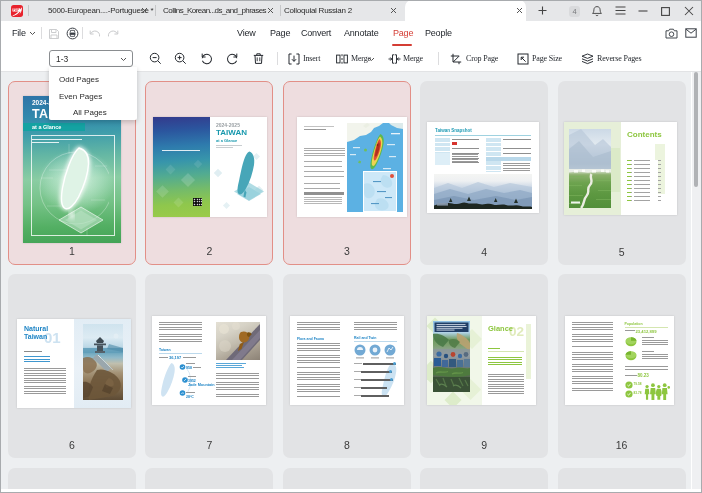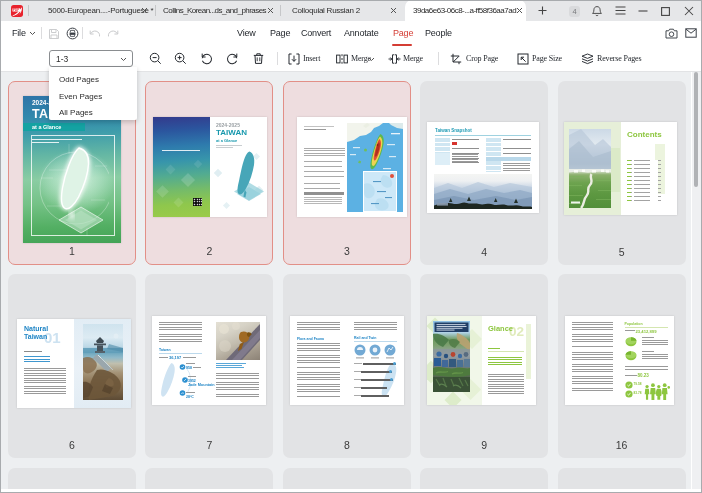--- a/index.html
+++ b/index.html
@@ -416,21 +416,21 @@
         <circle cx="22.5" cy="3.5" r="2.1"></circle>
           <path d="M20 6.5 h5 l0.7 7 h-1.6 v6.5 h-3.2 v-6.5 h-1.6 Z"></path>
         <circle cx="27" cy="6" r="1.5"></circle>
       </g>
     </svg>
   </div>
 </div>
 <div id="dropdown">
   <div class="dditem" style="top:7px;">Odd Pages</div>
   <div class="dditem" style="top:23.5px;">Even Pages</div>
-  <div class="dditem" style="top:40px;">All Pages</div>
+  <div class="dditem" style="top:40px;margin-left:14px;">All Pages</div>
 </div>
 <div id="titlebar">
 
   <svg class="abs" style="left:10.5px; top:4.5px;" width="12" height="12" viewBox="0 0 24 24">
     <rect x="0" y="0" width="24" height="24" rx="5.5" fill="#e8232d"></rect>
     <rect x="3" y="6.5" width="15" height="6.5" rx="1" fill="#ffffff"></rect>
     <text x="4" y="11.8" font-family="Liberation Sans" font-size="6" font-weight="bold" fill="#e8232d">PDF</text>
     <path d="M2.5 21.5 C9 19 16 13 21.5 4.5 C22.5 9 21 15 16.5 18.5 C13 21.2 7 22.3 2.5 21.5 Z" fill="#ffffff"></path>
     <path d="M5 21.8 C10 20.5 15 17 18.5 12.5 C19 16 17 19.5 13.5 21.2 C11 22.4 7.5 22.5 5 21.8 Z" fill="#e8232d"></path>
   </svg>
@@ -438,26 +438,25 @@
   <div class="tabtxt" style="left:36px;margin-left:12px;">5000-European....-Portuguese *</div>
   <svg class="tabx" style="left:138px;" viewBox="0 0 13 13">
       <path d="M4 4l5 5M9 4l-5 5" stroke="#555" stroke-width="1"></path>
     </svg>
   <div class="tabsep" style="left:155px;"></div>
   <div class="tabtxt" style="left:163px; letter-spacing:-0.55px;">Collins_Korean...ds_and_phrases</div>
   <svg class="tabx" style="left:264px;" viewBox="0 0 13 13">
       <path d="M4 4l5 5M9 4l-5 5" stroke="#555" stroke-width="1"></path>
     </svg>
   <div class="tabsep" style="left:280px;"></div>
-  <div class="tabtxt" style="left:292px;">Colloquial Russian 2</div>
+  <div class="tabtxt" style="left:284px;">Colloquial Russian 2</div>
   <svg class="tabx" style="left:387px;" viewBox="0 0 13 13">
       <path d="M4 4l5 5M9 4l-5 5" stroke="#555" stroke-width="1"></path>
     </svg>
   <div id="activetab">
-    <div class="tabtxt" style="left:8px; letter-spacing:-0.5px;">39da6e63-06c8-...a-ff58f36aa7ad</div>
     <svg class="tabx" style="left:108px;" viewBox="0 0 13 13">
         <path d="M4 4l5 5M9 4l-5 5" stroke="#555" stroke-width="1"></path>
       </svg>
   </div>
   <svg class="ic" style="left:536px; top:4px;" width="13" height="13" viewBox="0 0 13 13">
       <path d="M6.5 2.5v8M2.5 6.5h8" stroke="#444" stroke-width="1.1"></path>
     </svg>
   <div class="abs" style="left:569px; top:5.5px; width:11px; height:11px; background:#d9dadc; border-radius:3px; text-align:center; font-size:7.5px; line-height:11px; color:#77797c;">4</div>
   <svg class="ic" style="left:591px; top:4.5px;" width="12" height="12" viewBox="0 0 12 12">
       <path d="M6 1.6c-2 0-3.1 1.5-3.1 3.2 0 2.2-.8 3.1-1.3 3.6h8.8c-.5-.5-1.3-1.4-1.3-3.6C9.1 3.1 8 1.6 6 1.6z" fill="none" stroke="#444" stroke-width="0.95"></path>

